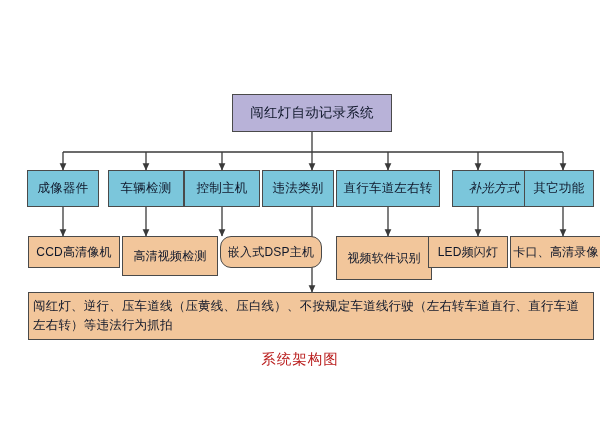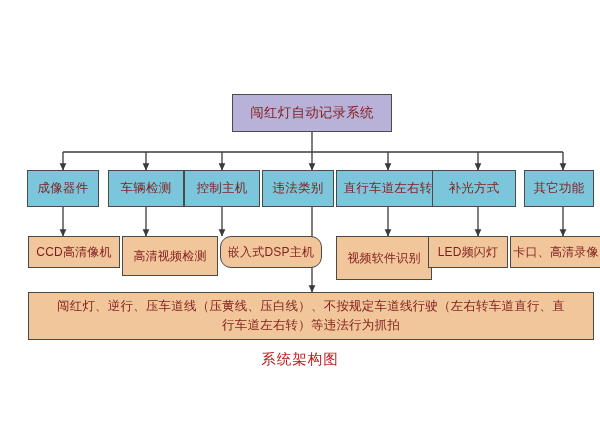--- a/index.html
+++ b/index.html
@@ -32,22 +32,22 @@
     pointer-events: none;
   }
 
   .node {
     position: absolute;
     box-sizing: border-box;
     border: 1.2px solid #4a4a4a;
     display: flex;
     align-items: center;
     justify-content: center;
-    text-align: center;
-    color: #7f1d1d;
+    text-align: left;
+    color: #0f172a;
     line-height: 1.35;
     letter-spacing: 0.2px;
   }
 
   .node-root {
     background: #b8b2d8;
     font-size: 13.5px;
   }
 
   .node-l1 {
@@ -56,21 +56,21 @@
   }
 
   .node-l2 {
     background: #f2c69b;
     font-size: 12px;
   }
 
   .node-wide {
     background: #f2c69b;
     font-size: 12.5px;
-    padding: 4px 26px;
+    padding: 4px 4px;
     line-height: 1.55;
   }
 
   .caption {
     position: absolute;
     left: 0;
     width: 600px;
     text-align: center;
     font-size: 14.5px;
     color: #b91c1c;
@@ -114,21 +114,21 @@
     </g>
   </svg>
 
   <div class="node node-root" style="left:232px; top:94px; width:160px; height:38px;">闯红灯自动记录系统</div>
 
   <div class="node node-l1" style="left:27px;  top:170px; width:72px;  height:37px;">成像器件</div>
   <div class="node node-l1" style="left:108px; top:170px; width:76px;  height:37px;">车辆检测</div>
   <div class="node node-l1" style="left:184px; top:170px; width:76px;  height:37px;">控制主机</div>
   <div class="node node-l1" style="left:262px; top:170px; width:72px;  height:37px;">违法类别</div>
   <div class="node node-l1" style="left:336px; top:170px; width:104px; height:37px;">直行车道左右转</div>
-  <div class="node node-l1" style="left:432px; top:170px; width:84px;  height:37px;">补光方式</div>
+  <div class="node node-l1" style="left:452px; top:170px; width:84px;  height:37px;font-style:italic;">补光方式</div>
   <div class="node node-l1" style="left:524px; top:170px; width:70px;  height:37px;">其它功能</div>
 
   <div class="node node-l2" style="left:28px;  top:236px; width:92px;  height:32px;">CCD高清像机</div>
   <div class="node node-l2" style="left:122px; top:236px; width:96px;  height:40px;">高清视频检测</div>
   <div class="node node-l2" style="left:220px; top:236px; width:102px; height:32px;border-radius:11px;">嵌入式DSP主机</div>
   <div class="node node-l2" style="left:336px; top:236px; width:96px;  height:44px;">视频软件识别</div>
   <div class="node node-l2" style="left:428px; top:236px; width:80px;  height:32px;">LED频闪灯</div>
   <div class="node node-l2" style="left:510px; top:236px; width:92px;  height:32px;">卡口、高清录像</div>
 
   <div class="node node-wide" style="left:28px; top:292px; width:566px; height:48px;">闯红灯、逆行、压车道线（压黄线、压白线）、不按规定车道线行驶（左右转车道直行、直行车道左右转）等违法行为抓拍</div>

